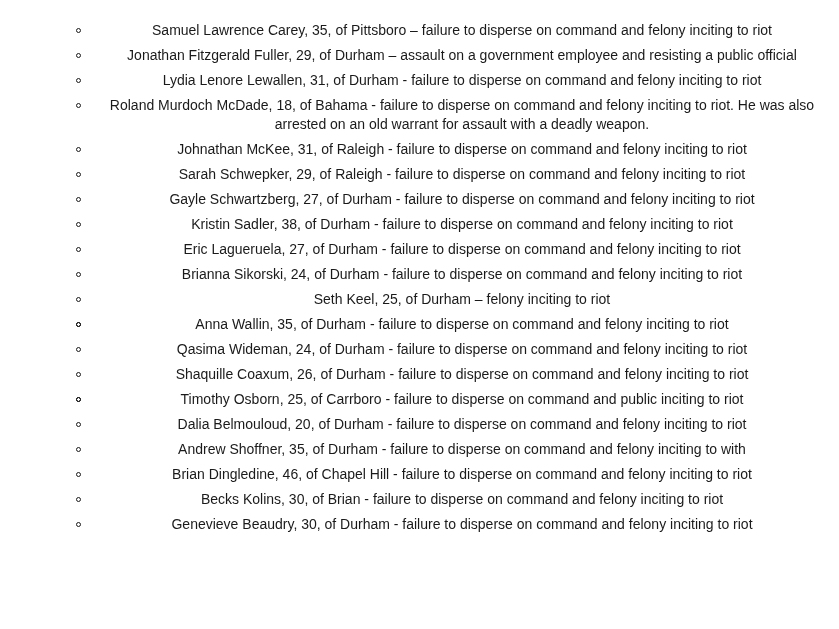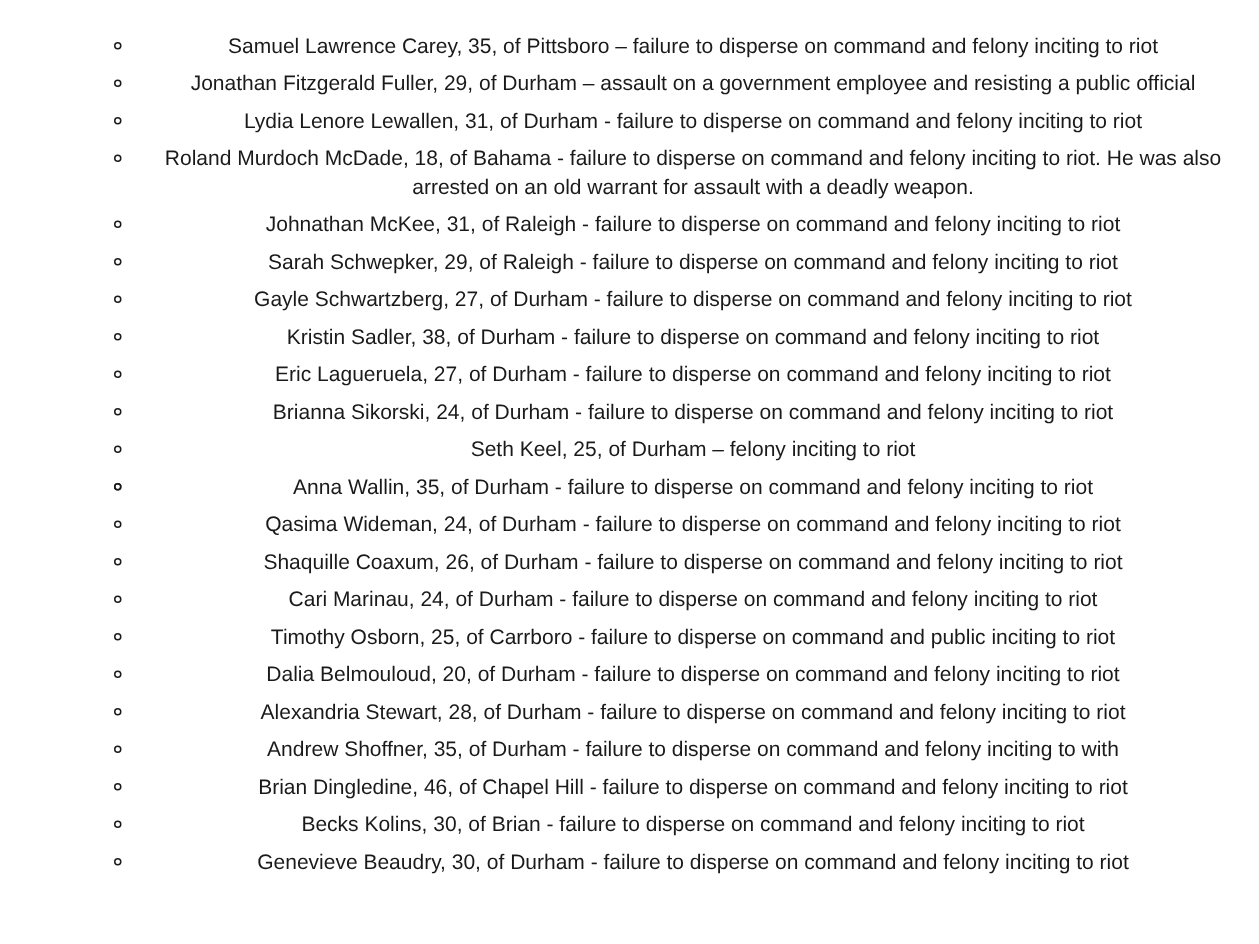--- a/index.html
+++ b/index.html
@@ -55,22 +55,21 @@
     <li><span class="bullet"></span><span>Sarah Schwepker, 29, of Raleigh - failure to disperse on command and felony inciting to riot</span></li>
     <li><span class="bullet"></span><span>Gayle Schwartzberg, 27, of Durham - failure to disperse on command and felony inciting to riot</span></li>
     <li><span class="bullet"></span><span>Kristin Sadler, 38, of Durham - failure to disperse on command and felony inciting to riot</span></li>
     <li><span class="bullet"></span><span>Eric Lagueruela, 27, of Durham - failure to disperse on command and felony inciting to riot</span></li>
     <li><span class="bullet"></span><span>Brianna Sikorski, 24, of Durham - failure to disperse on command and felony inciting to riot</span></li>
     <li><span class="bullet"></span><span>Seth Keel, 25, of Durham – felony inciting to riot</span></li>
     <li><span class="bullet"></span></li>
     <li><span class="bullet"></span><span>Anna Wallin, 35, of Durham - failure to disperse on command and felony inciting to riot</span></li>
     <li><span class="bullet"></span><span>Qasima Wideman, 24, of Durham - failure to disperse on command and felony inciting to riot</span></li>
     <li><span class="bullet"></span><span>Shaquille Coaxum, 26, of Durham - failure to disperse on command and felony inciting to riot</span></li>
-    <li><span class="bullet"></span><span>Cari Marinau, 24, of Durham - failure to disperse on command and felony inciting to riot</span></li>
+    <li><span class="bullet"></span></li>
     <li><span class="bullet"></span><span>Timothy Osborn, 25, of Carrboro - failure to disperse on command and public inciting to riot</span></li>
     <li><span class="bullet"></span><span>Dalia Belmouloud, 20, of Durham - failure to disperse on command and felony inciting to riot</span></li>
-    <li><span class="bullet"></span><span>Alexandria Stewart, 28, of Durham - failure to disperse on command and felony inciting to riot</span></li>
     <li><span class="bullet"></span><span>Andrew Shoffner, 35, of Durham - failure to disperse on command and felony inciting to with</span></li>
     <li><span class="bullet"></span><span>Brian Dingledine, 46, of Chapel Hill - failure to disperse on command and felony inciting to riot</span></li>
     <li><span class="bullet"></span><span>Becks Kolins, 30, of Brian - failure to disperse on command and felony inciting to riot</span></li>
     <li><span class="bullet"></span><span>Genevieve Beaudry, 30, of Durham - failure to disperse on command and felony inciting to riot</span></li>
   </ul>
 </div>
 
 </body></html>

